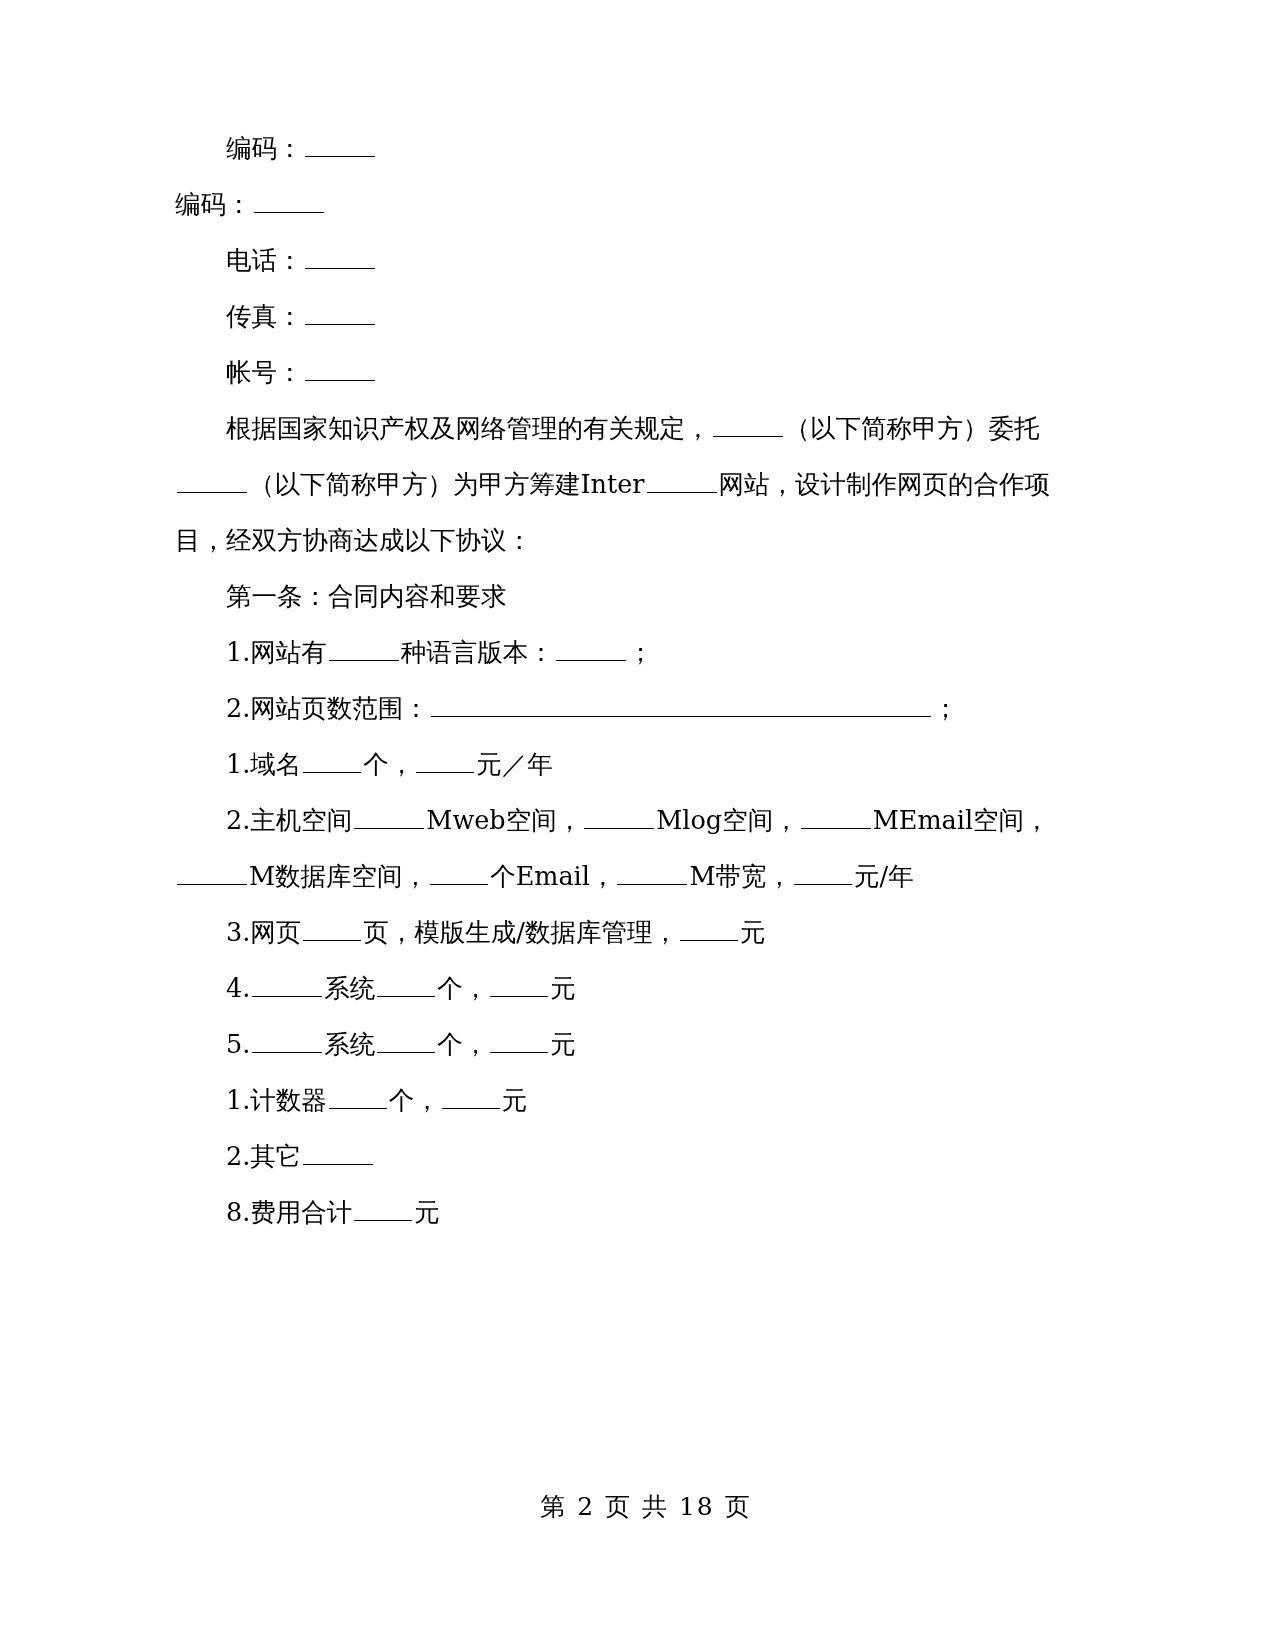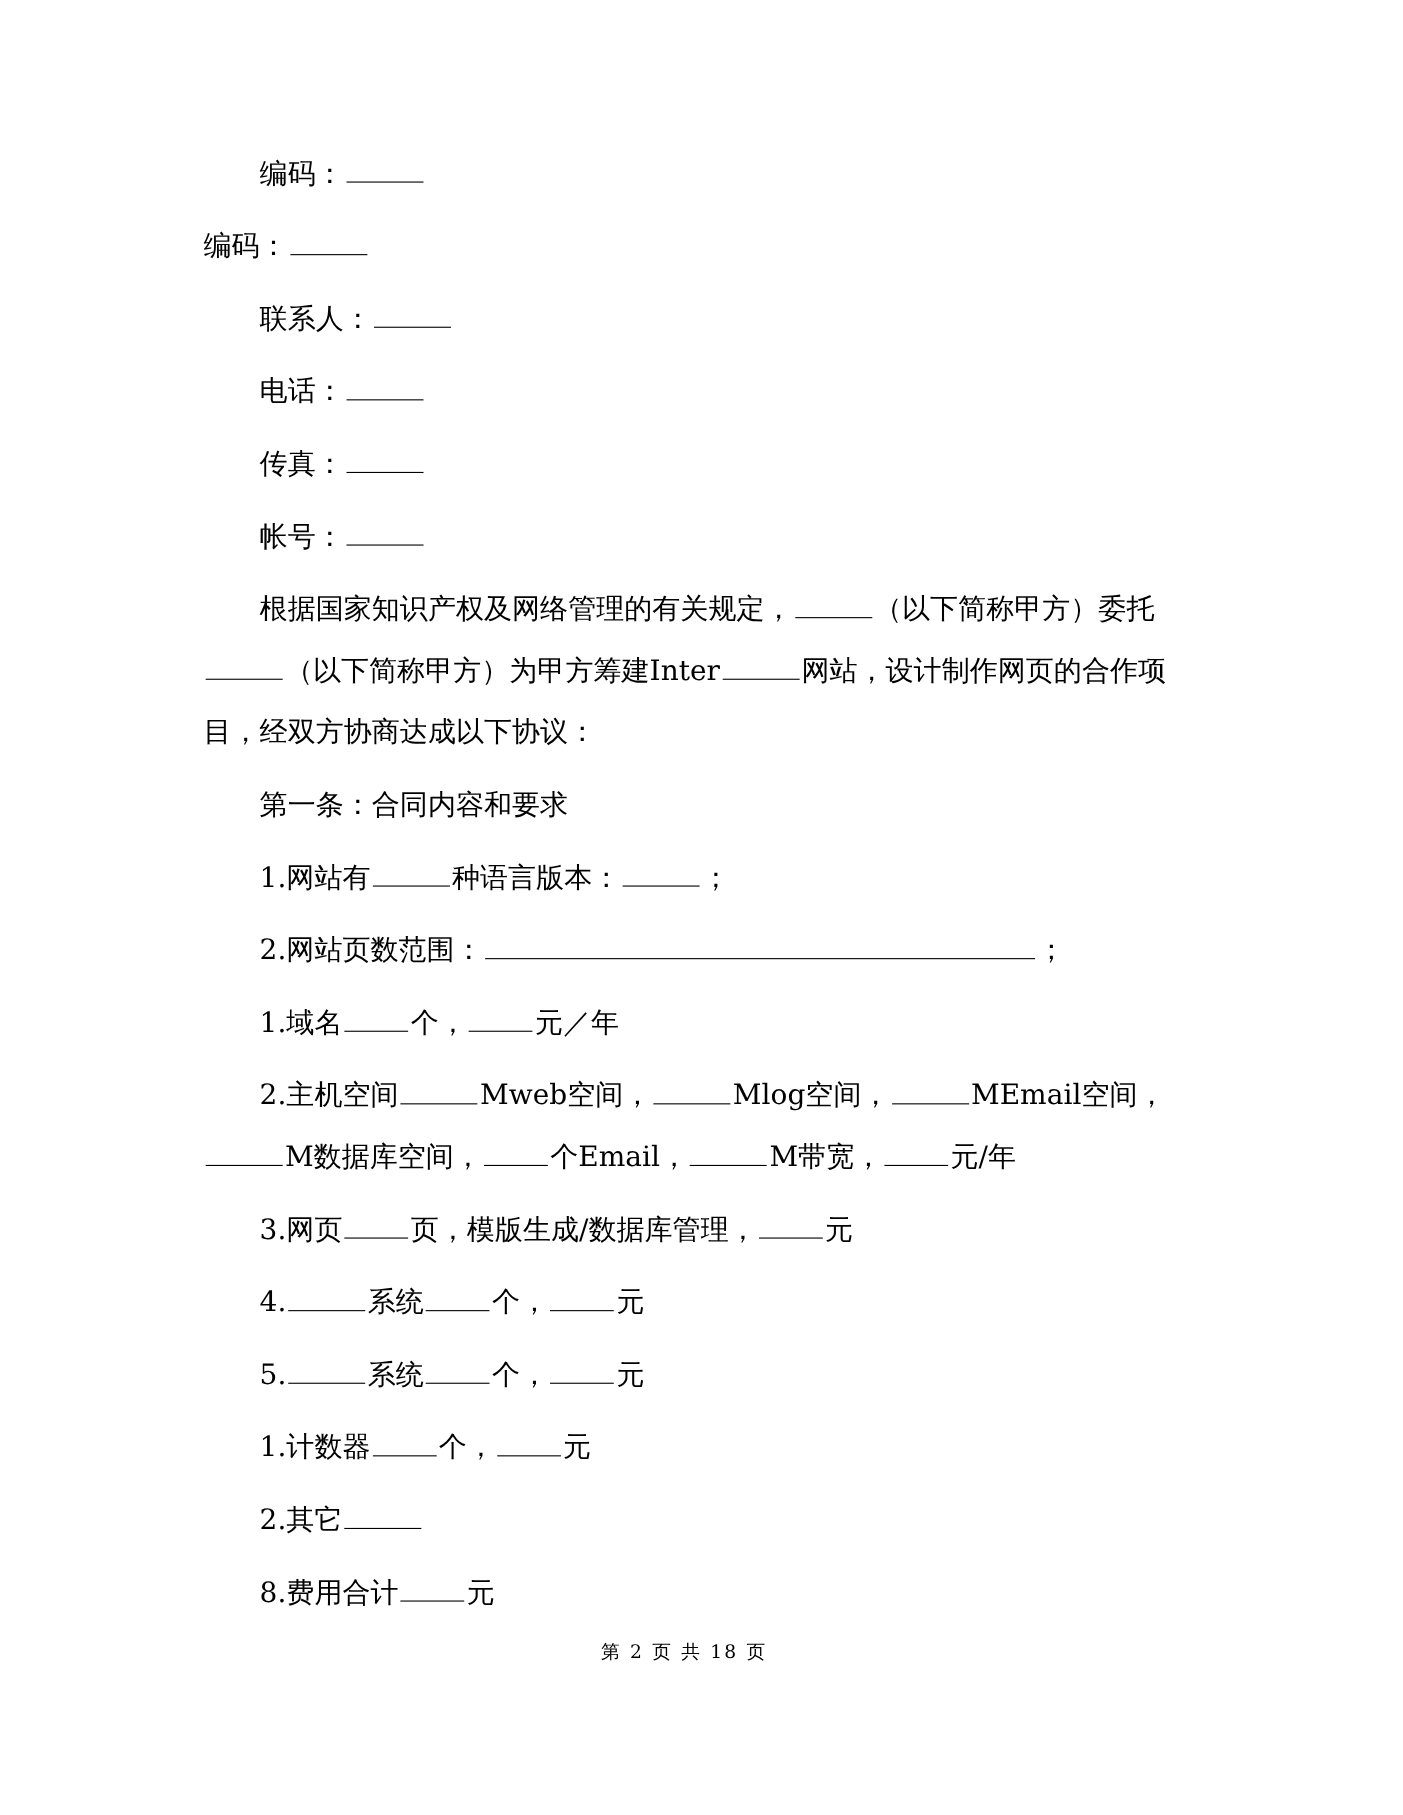--- a/index.html
+++ b/index.html
@@ -45,41 +45,41 @@
     border-bottom: 1.5px solid #000;
     vertical-align: baseline;
     height: 1.05em;
     margin: 0 2px;
   }
   .b-xs { width: 58px; }
   .b-sm { width: 70px; }
   .b-xl { width: 500px; }
   .b-xxl { width: 470px; }
   .para {
-    margin: 10px;
+    margin: 0;
   }
   .footer {
     position: absolute;
     left: 0;
     top: 1490px;
     width: 1244px;
     text-align: center;
-    font-size: 17px;
+    font-size: 25px;
     letter-spacing: 2px;
     font-family: "DejaVu Serif", "Liberation Serif", serif;
+    padding-left: 24px;
   }
 </style>
 </head>
 <body>
 
 <div class="page">
   <div class="doc-body" id="doc-body">
       <p class="para line indent1"><span>编码：</span><span class="blank b-sm"></span></p>
       <p class="para line indent0"><span>编码：</span><span class="blank b-sm"></span></p>
-      <p class="para line indent1"><span>联系人：</span><span class="blank b-sm"></span></p>
       <p class="para line indent1"><span>电话：</span><span class="blank b-sm"></span></p>
       <p class="para line indent1"><span>传真：</span><span class="blank b-sm"></span></p>
       <p class="para line indent1"><span>帐号：</span><span class="blank b-sm"></span></p>
       <p class="para line indent1"><span>根据国家知识产权及网络管理的有关规定，</span><span class="blank b-sm"></span><span>（以下简称甲方）委托</span><span class="blank b-sm"></span><span>（以下简称甲方）为甲方筹建Inter</span><span class="blank b-sm"></span><span>网站，设计制作网页的合作项目，经双方协商达成以下协议：</span></p>
       <p class="para line indent1 bold"><span>第一条：合同内容和要求</span></p>
       <p class="para line indent1 bold"><span>1.网站有</span><span class="blank b-sm"></span><span>种语言版本：</span><span class="blank b-sm"></span><span>；</span></p>
       <p class="para line indent1 bold"><span>2.网站页数范围：</span><span class="blank b-xl"></span><span>；</span></p>
       <p class="para line indent1 bold"><span>1.域名</span><span class="blank b-xs"></span><span>个，</span><span class="blank b-xs"></span><span>元／年</span></p>
       <p class="para line indent1 bold"><span>2.主机空间</span><span class="blank b-sm"></span><span>Mweb空间，</span><span class="blank b-sm"></span><span>Mlog空间，</span><span class="blank b-sm"></span><span>MEmail空间，</span><span class="blank b-sm"></span><span>M数据库空间，</span><span class="blank b-xs"></span><span>个Email，</span><span class="blank b-sm"></span><span>M带宽，</span><span class="blank b-xs"></span><span>元/年</span></p>
       <p class="para line indent1 bold"><span>3.网页</span><span class="blank b-xs"></span><span>页，模版生成/数据库管理，</span><span class="blank b-xs"></span><span>元</span></p>

